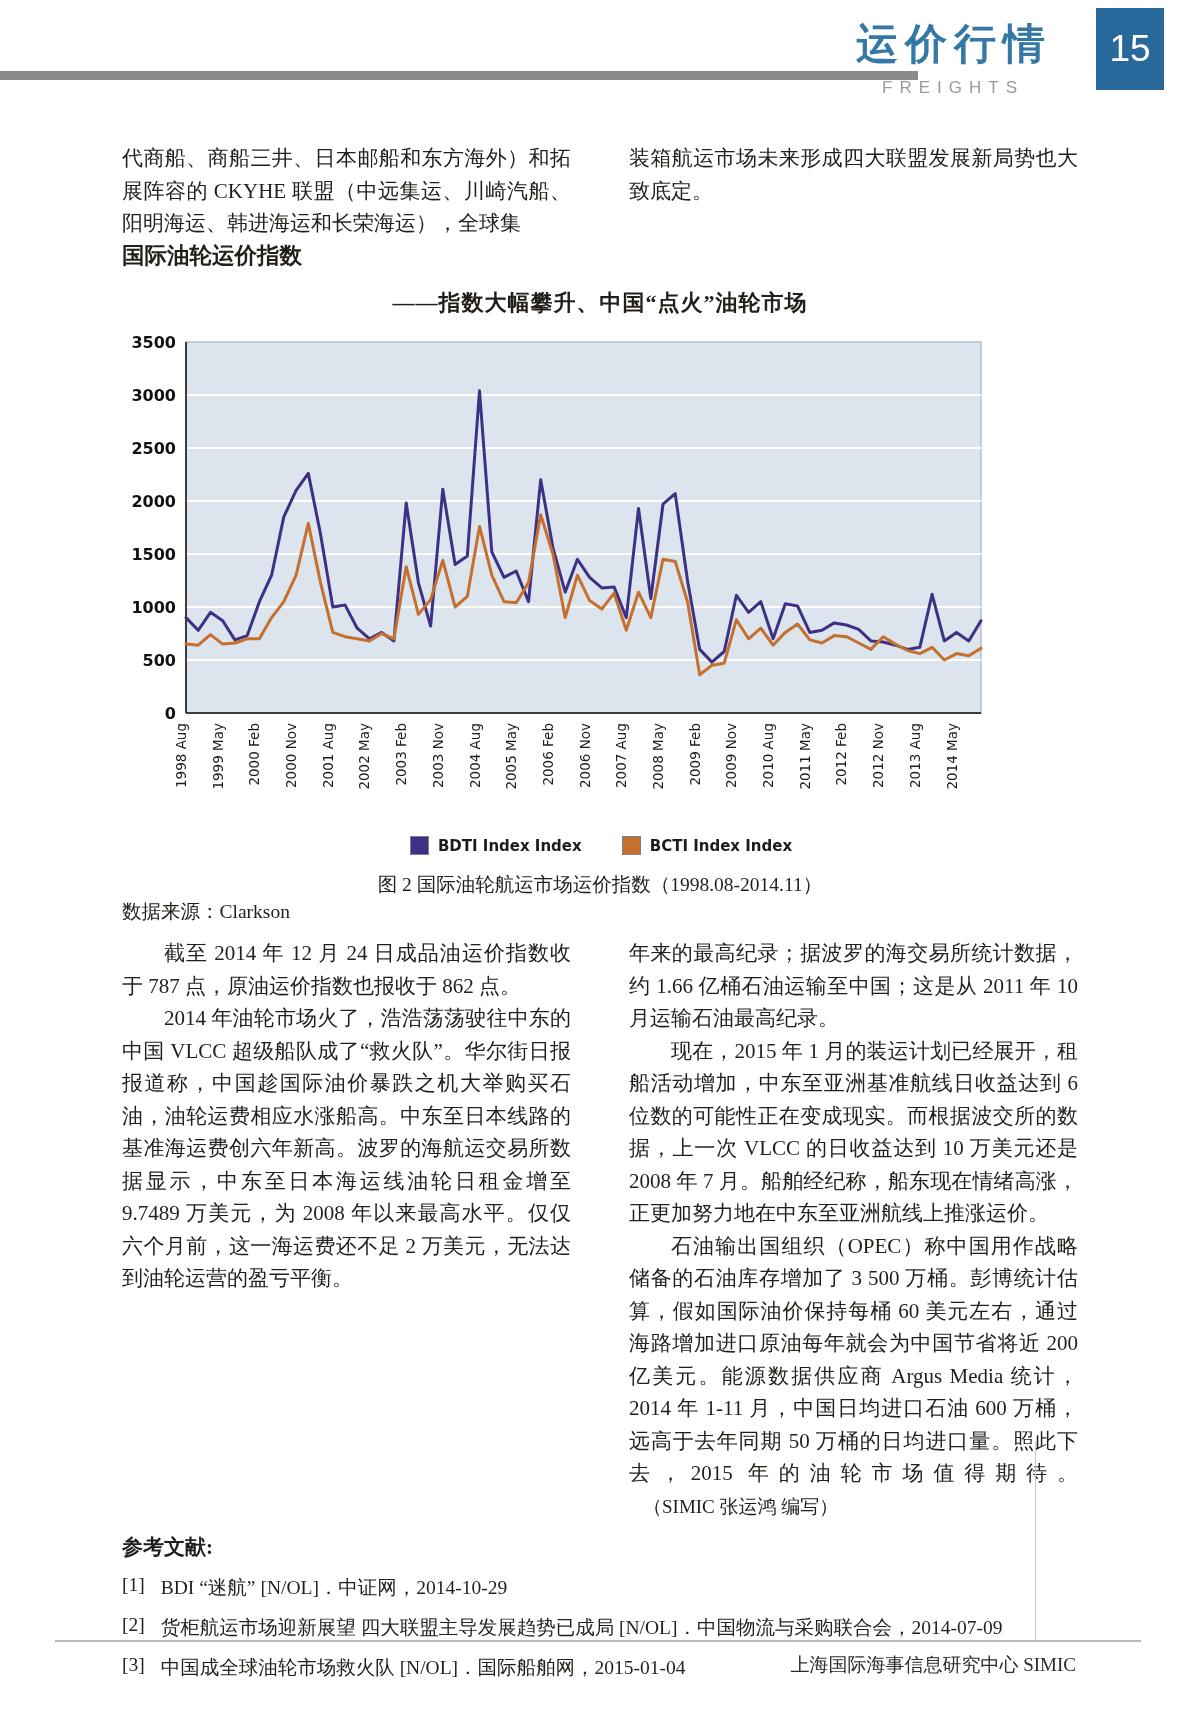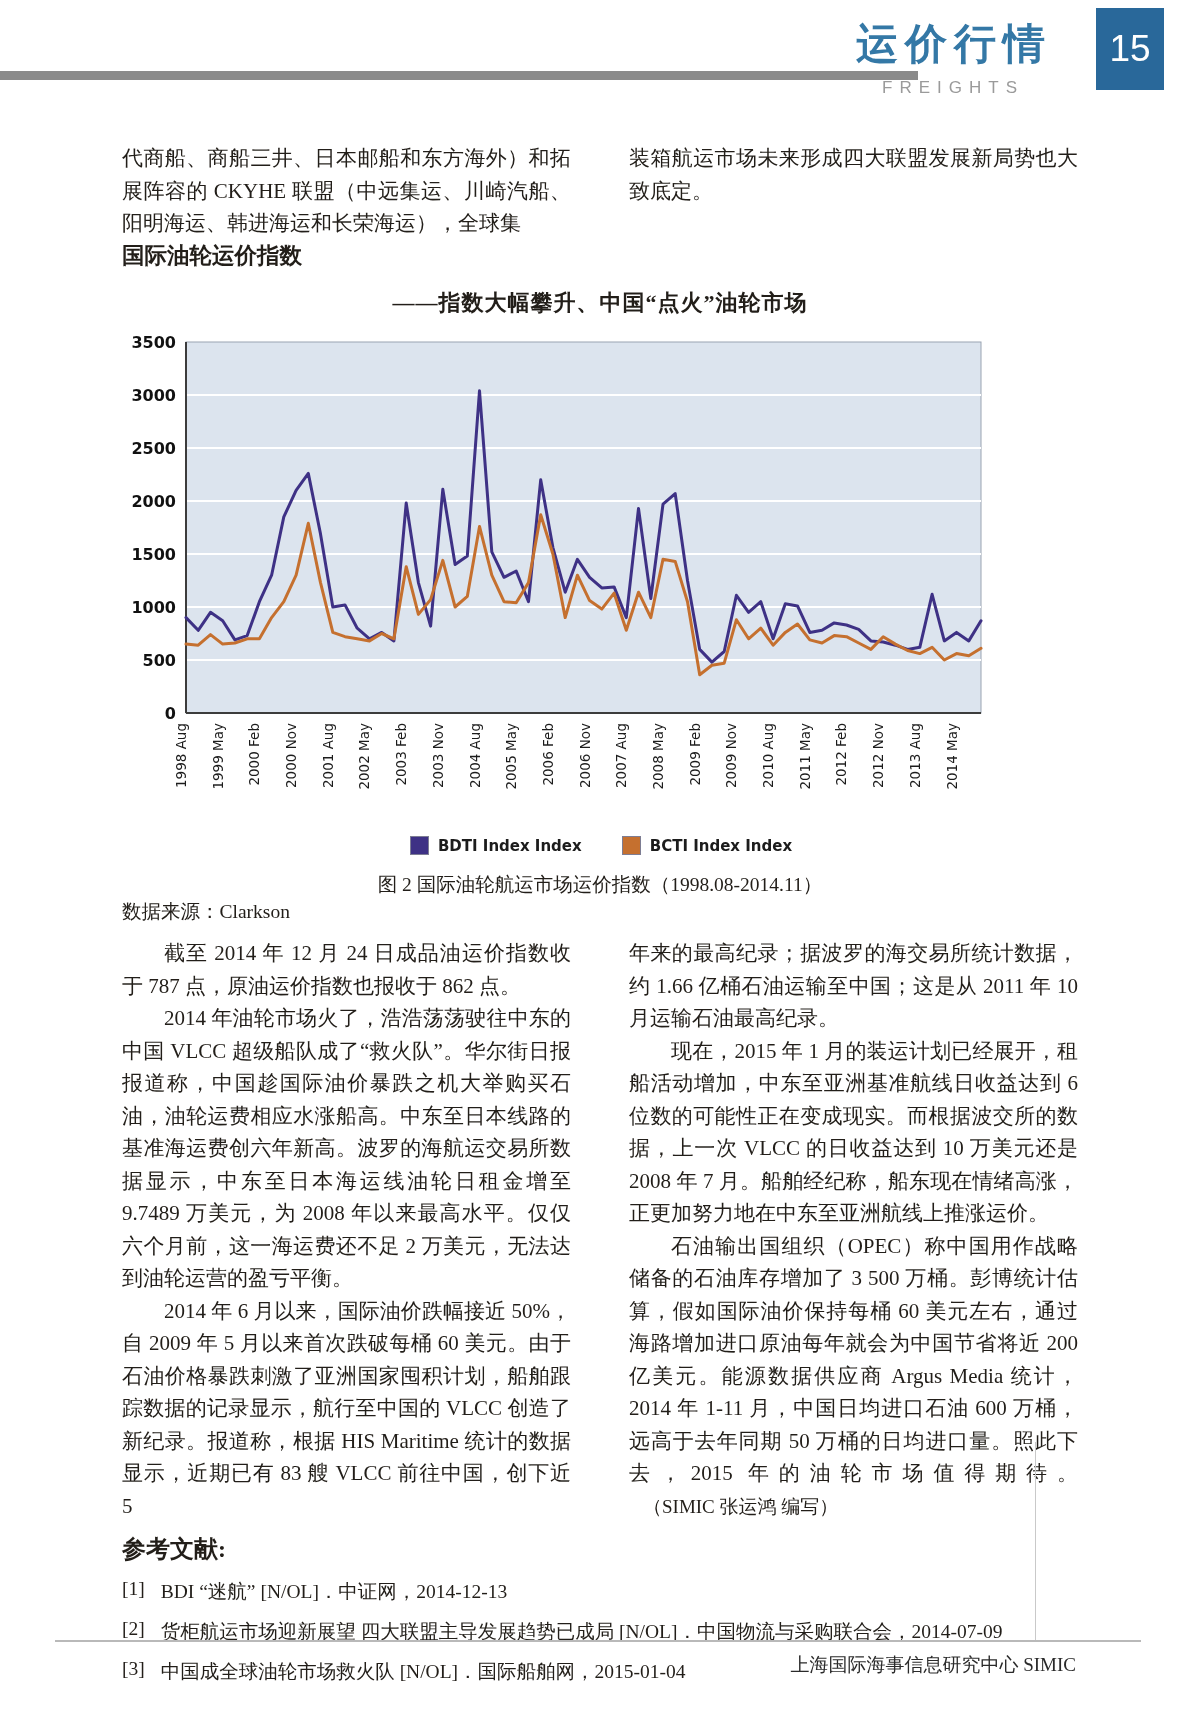--- a/index.html
+++ b/index.html
@@ -40,21 +40,21 @@
   }
   .legend-item{display:flex;align-items:center;gap:9px;}
   .swatch{width:17px;height:17px;display:inline-block;border:1px solid #7d7d93;}
   .figure-caption{text-align:center;font-size:19.5px;margin-top:16px;}
   .figure-source{font-size:19.5px;}
   
   .body-row{margin-top:12px;}
   .byline{font-size:19px;margin-left:14px;white-space:nowrap;}
   
   .refs{margin-top:10px;}
-  .refs-heading{font-size:24px;font-weight:bold;margin:0;}
+  .refs-heading{font-size:21px;font-weight:bold;margin:0;}
   .ref-item{display:flex;gap:16px;font-size:19.5px;margin-top:13px;}
   .ref-marker{flex:0 0 auto;}
   
   .footer-vline{position:absolute;left:1035px;top:1442px;width:1px;height:198px;background:#c9c9c9;}
   .footer-rule{position:absolute;left:55px;top:1640px;width:1086px;height:2px;background:#b9b9b9;}
   .footer-text{position:absolute;top:1652px;right:124px;font-size:19px;color:#2a2a2a;}
 </style>
 </head>
 <body>
 
@@ -135,34 +135,33 @@
     </div>
   </div>
 
   <div class="figure-caption">图 2  国际油轮航运市场运价指数（1998.08-2014.11）</div>
   <div class="figure-source">数据来源：Clarkson</div>
 
   <div class="two-col body-row">
     <div class="col">
       <p class="indent">截至 2014 年 12 月 24 日成品油运价指数收于 787 点，原油运价指数也报收于 862 点。</p>
       <p class="indent">2014 年油轮市场火了，浩浩荡荡驶往中东的中国 VLCC 超级船队成了“救火队”。华尔街日报报道称，中国趁国际油价暴跌之机大举购买石油，油轮运费相应水涨船高。中东至日本线路的基准海运费创六年新高。波罗的海航运交易所数据显示，中东至日本海运线油轮日租金增至 9.7489 万美元，为 2008 年以来最高水平。仅仅六个月前，这一海运费还不足 2 万美元，无法达到油轮运营的盈亏平衡。</p>
-      <p class="indent">2014 年 6 月以来，国际油价跌幅接近 50%，自 2009 年 5 月以来首次跌破每桶 60 美元。由于石油价格暴跌刺激了亚洲国家囤积计划，船舶跟踪数据的记录显示，航行至中国的 VLCC 创造了新纪录。报道称，根据 HIS Maritime 统计的数据显示，近期已有 83 艘 VLCC 前往中国，创下近 5</p>
     </div>
     <div class="col">
       <p>年来的最高纪录；据波罗的海交易所统计数据，约 1.66 亿桶石油运输至中国；这是从 2011 年 10 月运输石油最高纪录。</p>
       <p class="indent">现在，2015 年 1 月的装运计划已经展开，租船活动增加，中东至亚洲基准航线日收益达到 6 位数的可能性正在变成现实。而根据波交所的数据，上一次 VLCC 的日收益达到 10 万美元还是 2008 年 7 月。船舶经纪称，船东现在情绪高涨，正更加努力地在中东至亚洲航线上推涨运价。</p>
       <p class="indent"><span>石油输出国组织（OPEC）称中国用作战略储备的石油库存增加了 3 500 万桶。彭博统计估算，假如国际油价保持每桶 60 美元左右，通过海路增加进口原油每年就会为中国节省将近 200 亿美元。能源数据供应商 Argus Media 统计，2014 年 1-11 月，中国日均进口石油 600 万桶，远高于去年同期 50 万桶的日均进口量。照此下去，2015 年的油轮市场值得期待。</span><span class="byline">（SIMIC 张运鸿  编写）</span></p>
     </div>
   </div>
 
   <div class="refs">
     <p class="refs-heading">参考文献:</p>
     <div class="ref-item">
       <span class="ref-marker">[1]</span>
-      <span>BDI “迷航” [N/OL]．中证网，2014-12-13</span>
+      <span>BDI “迷航” [N/OL]．中证网，2014-10-29</span>
     </div>
     <div class="ref-item">
       <span class="ref-marker">[2]</span>
       <span>货柜航运市场迎新展望 四大联盟主导发展趋势已成局 [N/OL]．中国物流与采购联合会，2014-07-09</span>
     </div>
     <div class="ref-item">
       <span class="ref-marker">[3]</span>
       <span>中国成全球油轮市场救火队 [N/OL]．国际船舶网，2015-01-04</span>
     </div>
   </div>

